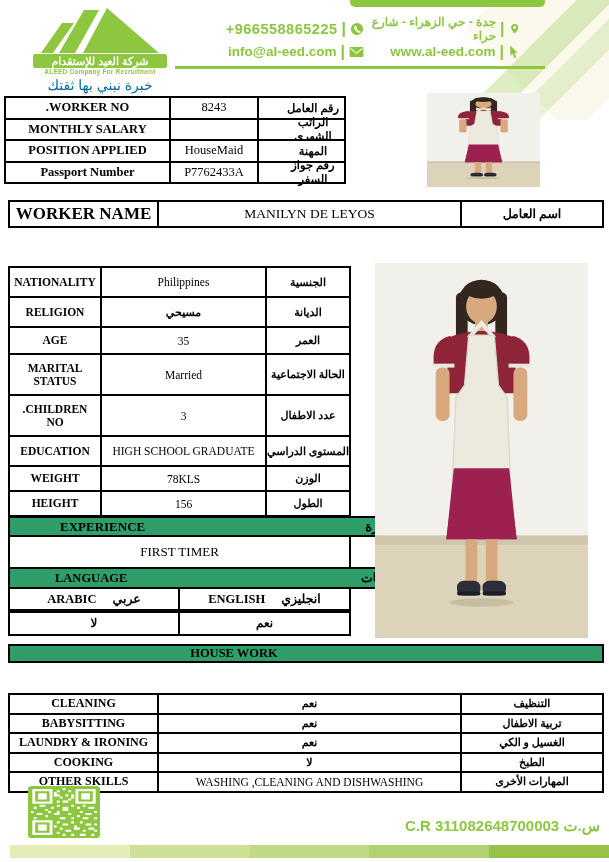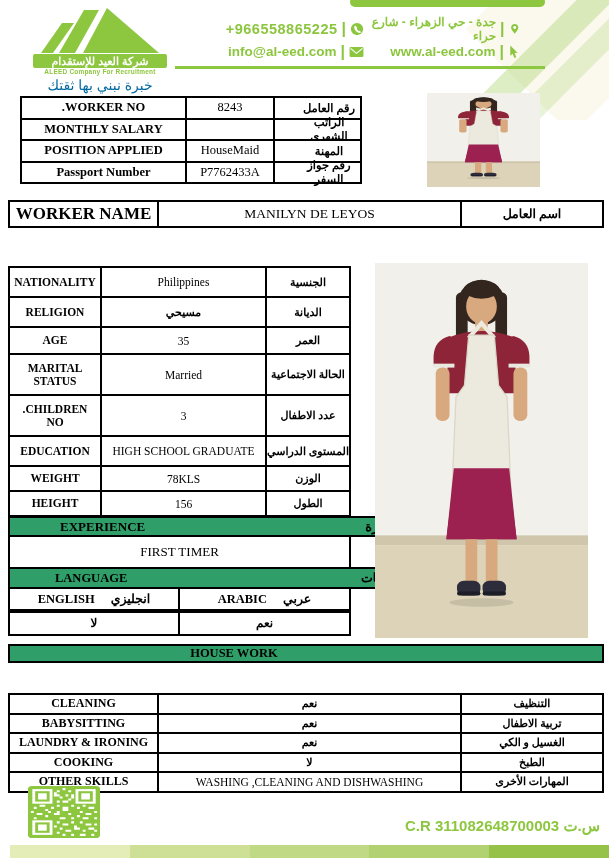--- a/index.html
+++ b/index.html
@@ -34,21 +34,21 @@
   .c-left{width:172px;justify-content:flex-end;display:flex;}
   .c-right{width:156px;justify-content:flex-end;display:flex;}
   .header-line{position:absolute;left:175px;top:66px;width:370px;height:3px;background:#8dc63f;}
 
   
   .tbl{display:grid;background:#000;gap:2px;border:2px solid #000;}
   .tbl>div{background:#fff;display:flex;align-items:center;justify-content:center;text-align:center;}
   .en-b{font-weight:bold;}
   .ar{direction:rtl;font-weight:bold;}
 
-  .top-tbl{left:20px;top:96px;width:338px;grid-template-columns:163px 86px 1fr;grid-auto-rows:19.5px;}
+  .top-tbl{left:4px;top:96px;width:338px;grid-template-columns:163px 86px 1fr;grid-auto-rows:19.5px;}
   .top-tbl .en-b{font-size:12.5px;}
   .top-tbl .val{font-size:12.5px;}
   .top-tbl .ar{font-size:11.5px;padding-left:23px;}
 
   .name-tbl{left:8px;top:200px;width:592px;grid-template-columns:147px 301px 1fr;grid-auto-rows:24px;}
   .name-tbl .en-b{font-size:17px;}
   .name-tbl .val{font-size:13.5px;}
   .name-tbl .ar{font-size:12.5px;}
 
   .det-tbl{left:8px;top:266px;width:339px;grid-template-columns:90px 163px 1fr;
@@ -253,26 +253,26 @@
     <span class="ar">الخبرة</span>
   </div>
   <div class="ft-row abs">FIRST TIMER</div>
 
   <div class="sec-bar lang-bar abs">
     <span>LANGUAGE</span>
     <span class="ar">اللغات</span>
   </div>
   <div class="tbl lang-head abs">
     <div class="pair">
+      <span>ARABIC</span>
+      <span class="ar">عربي</span>
+    </div>
+    <div class="pair">
       <span>ENGLISH</span>
       <span class="ar">انجليزي</span>
-    </div>
-    <div class="pair">
-      <span>ARABIC</span>
-      <span class="ar">عربي</span>
     </div>
   </div>
   <div class="tbl lang-vals abs">
     <div class="ar">لا</div>
     <div class="ar">نعم</div>
   </div>
 
   <div class="photo photo-large abs">
     <svg viewBox="0 0 100 190" preserveAspectRatio="none">
         <use href="#worker-figure"></use>

